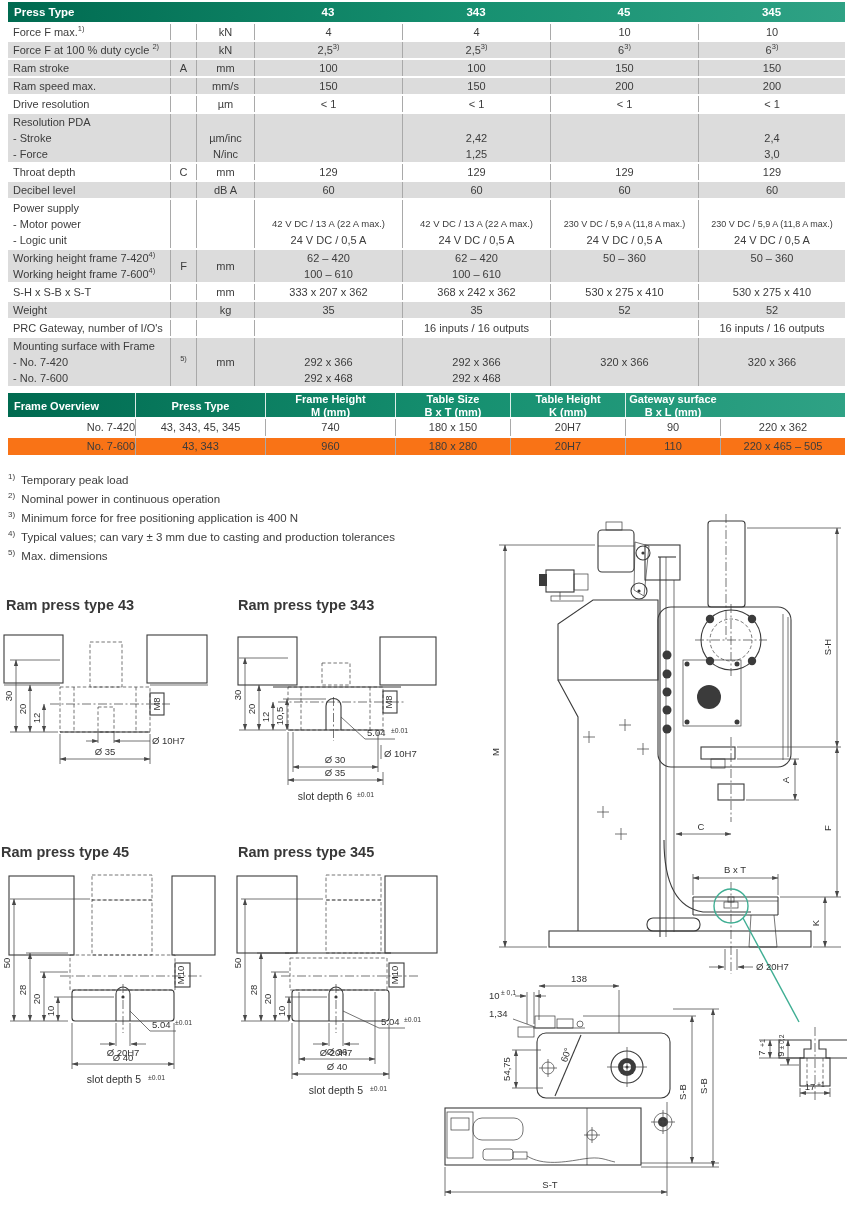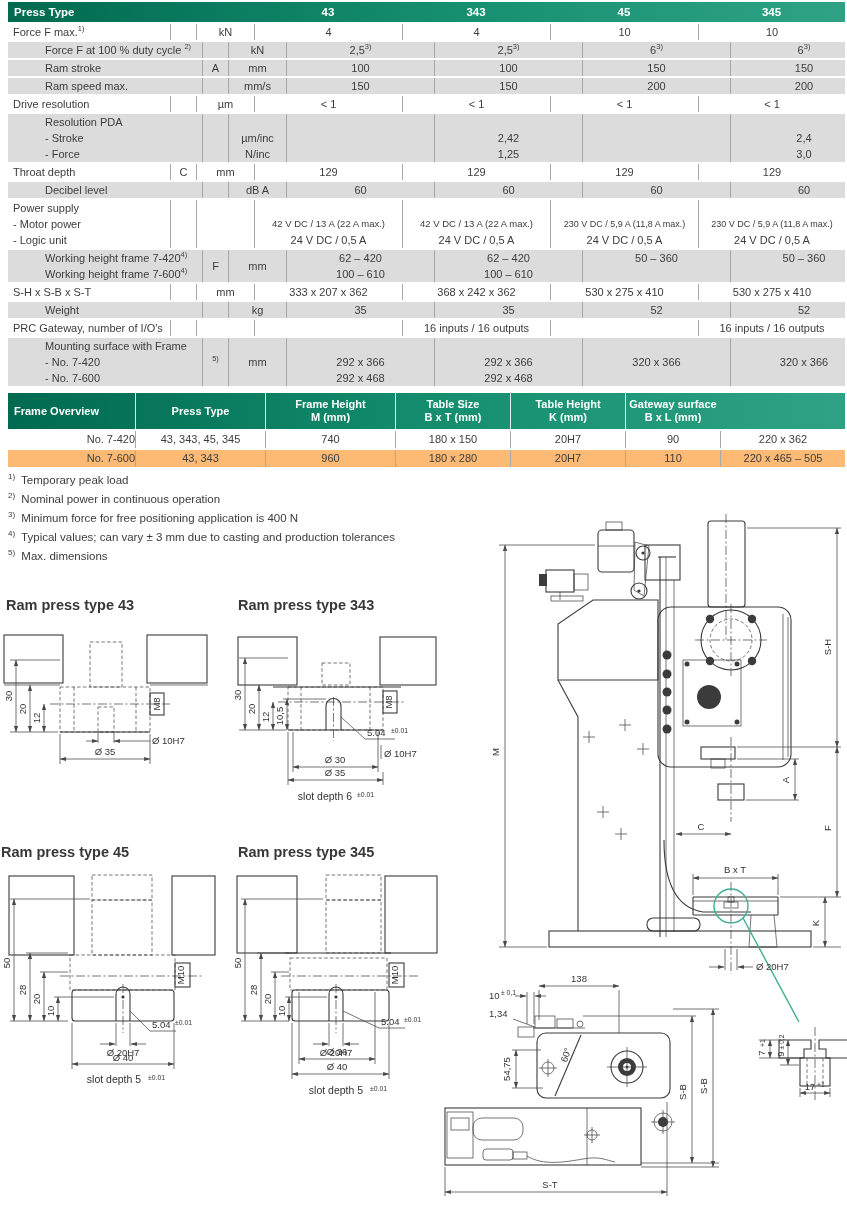--- a/index.html
+++ b/index.html
@@ -6,39 +6,39 @@
   .page{position:relative;width:847px;height:1210px;background:#fff;overflow:hidden;
         font-family:"Liberation Sans",sans-serif;color:#3c3c3c;}
   
   .spec{position:absolute;left:8px;top:2px;width:837px;font-size:11px;}
   .spec-head{display:grid;grid-template-columns:246px 148px 148px 148px 147px;height:20px;
              background:linear-gradient(90deg,#006a50,#169070 55%,#2fa285);color:#fff;font-weight:bold;
              font-size:11.5px;align-items:center;margin-bottom:2px;}
   .sh-title{padding-left:6px;text-align:left;}
   .sh-col{text-align:center;}
   .srow{display:grid;grid-template-columns:162px 26px 58px 148px 148px 148px 147px;margin-bottom:2px;background:#fff;}
-  .srow.sh{background:#dcdcdc;padding-left:32px;}
+  .srow.sh{background:#dcdcdc;}
   .sc{display:flex;flex-direction:column;justify-content:center;border-left:1px solid #a9a9a9;min-height:16px;}
   .sc:first-child{border-left:none;}
   .cl{height:16px;line-height:16px;white-space:nowrap;overflow:visible;}
   .lab .cl{padding-left:5px;}
   .ctr{text-align:center;}
   .vs{font-size:9.5px;}
   .vss{font-size:9px;}
   sup{font-size:7.5px;vertical-align:super;line-height:0;}
   
   .frame{position:absolute;left:8px;top:393px;width:837px;font-size:11px;}
-  .frame-head{display:grid;grid-template-columns:127px 130px 130px 115px 115px 95px 125px;height:36px;
+  .frame-head{display:grid;grid-template-columns:127px 130px 130px 115px 115px 95px 125px;height:24px;
               background:linear-gradient(90deg,#006a50,#169070 55%,#2fa285);color:#fff;font-weight:bold;
               margin-bottom:2px;}
   .fh{display:flex;flex-direction:column;justify-content:center;text-align:center;border-left:1px solid rgba(255,255,255,.85);}
   .fh:first-child{border-left:none;align-items:flex-start;padding-left:6px;text-align:left;}
   .fh div{line-height:13px;}
   .frow{display:grid;grid-template-columns:127px 130px 130px 115px 115px 95px 125px;margin-bottom:2px;background:#fff;}
-  .frow.sh{background:#fdba74;}
+  .frow.sh{background:#f97316;}
   .fc{height:17px;line-height:17px;text-align:center;border-left:1px solid #a9a9a9;white-space:nowrap;}
   .fc:first-child{border-left:none;text-align:right;padding-left:6px;}
   
   .footnotes{position:absolute;left:8px;top:471px;font-size:11.5px;color:#3c3c3c;}
   .fn{height:19px;line-height:19px;}
   .fn sup{font-size:8px;margin-right:3px;}
   
   h3.dt{position:absolute;margin:0;font-size:14.5px;font-weight:bold;color:#383838;}
   
   svg{position:absolute;overflow:visible;}

